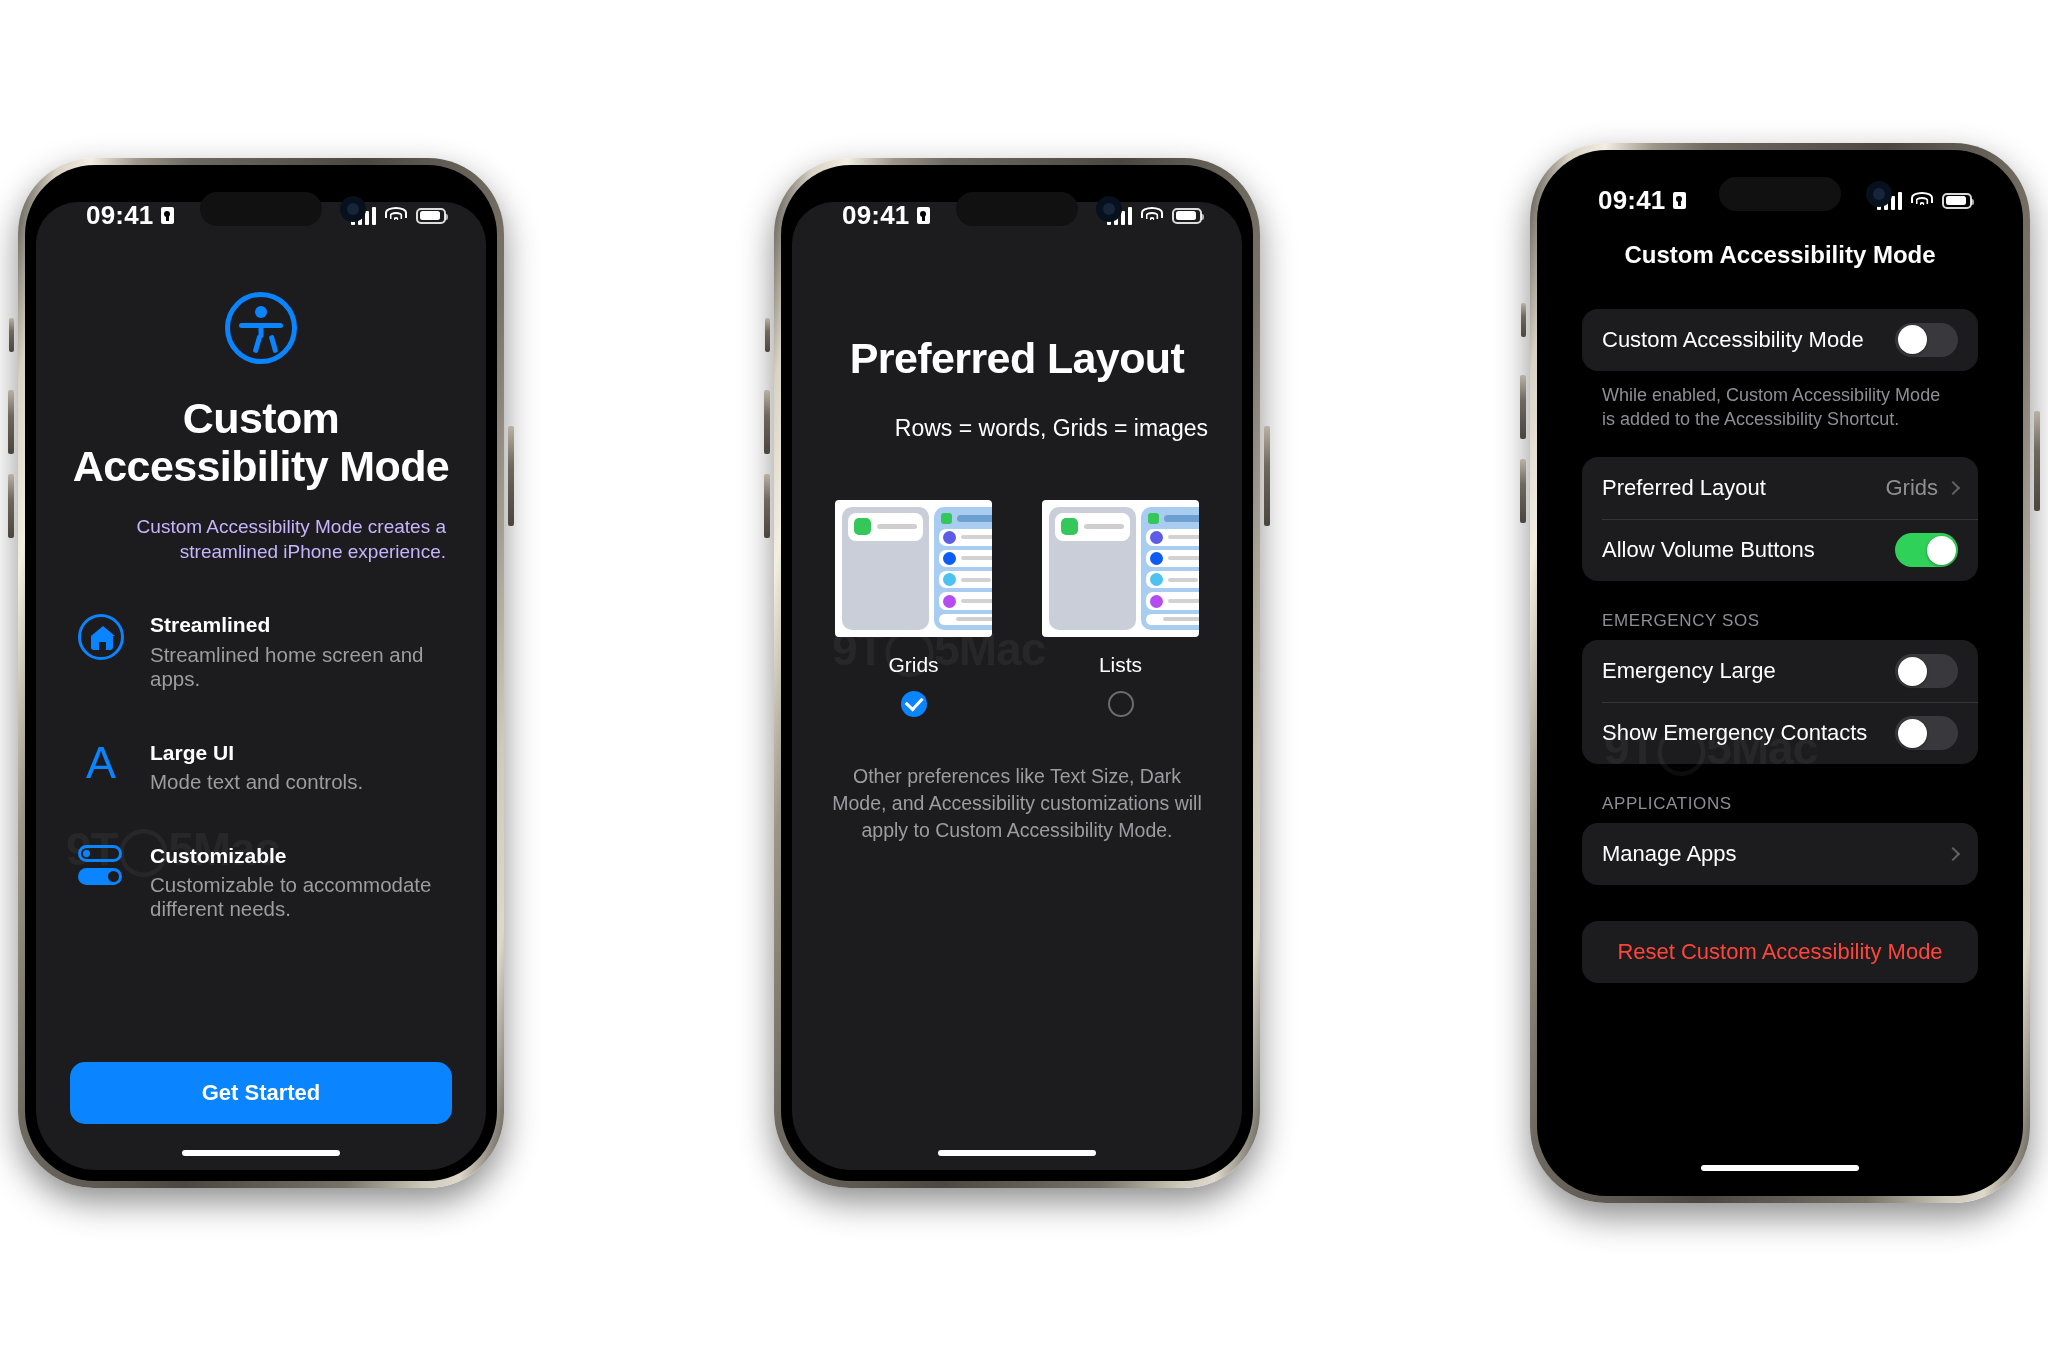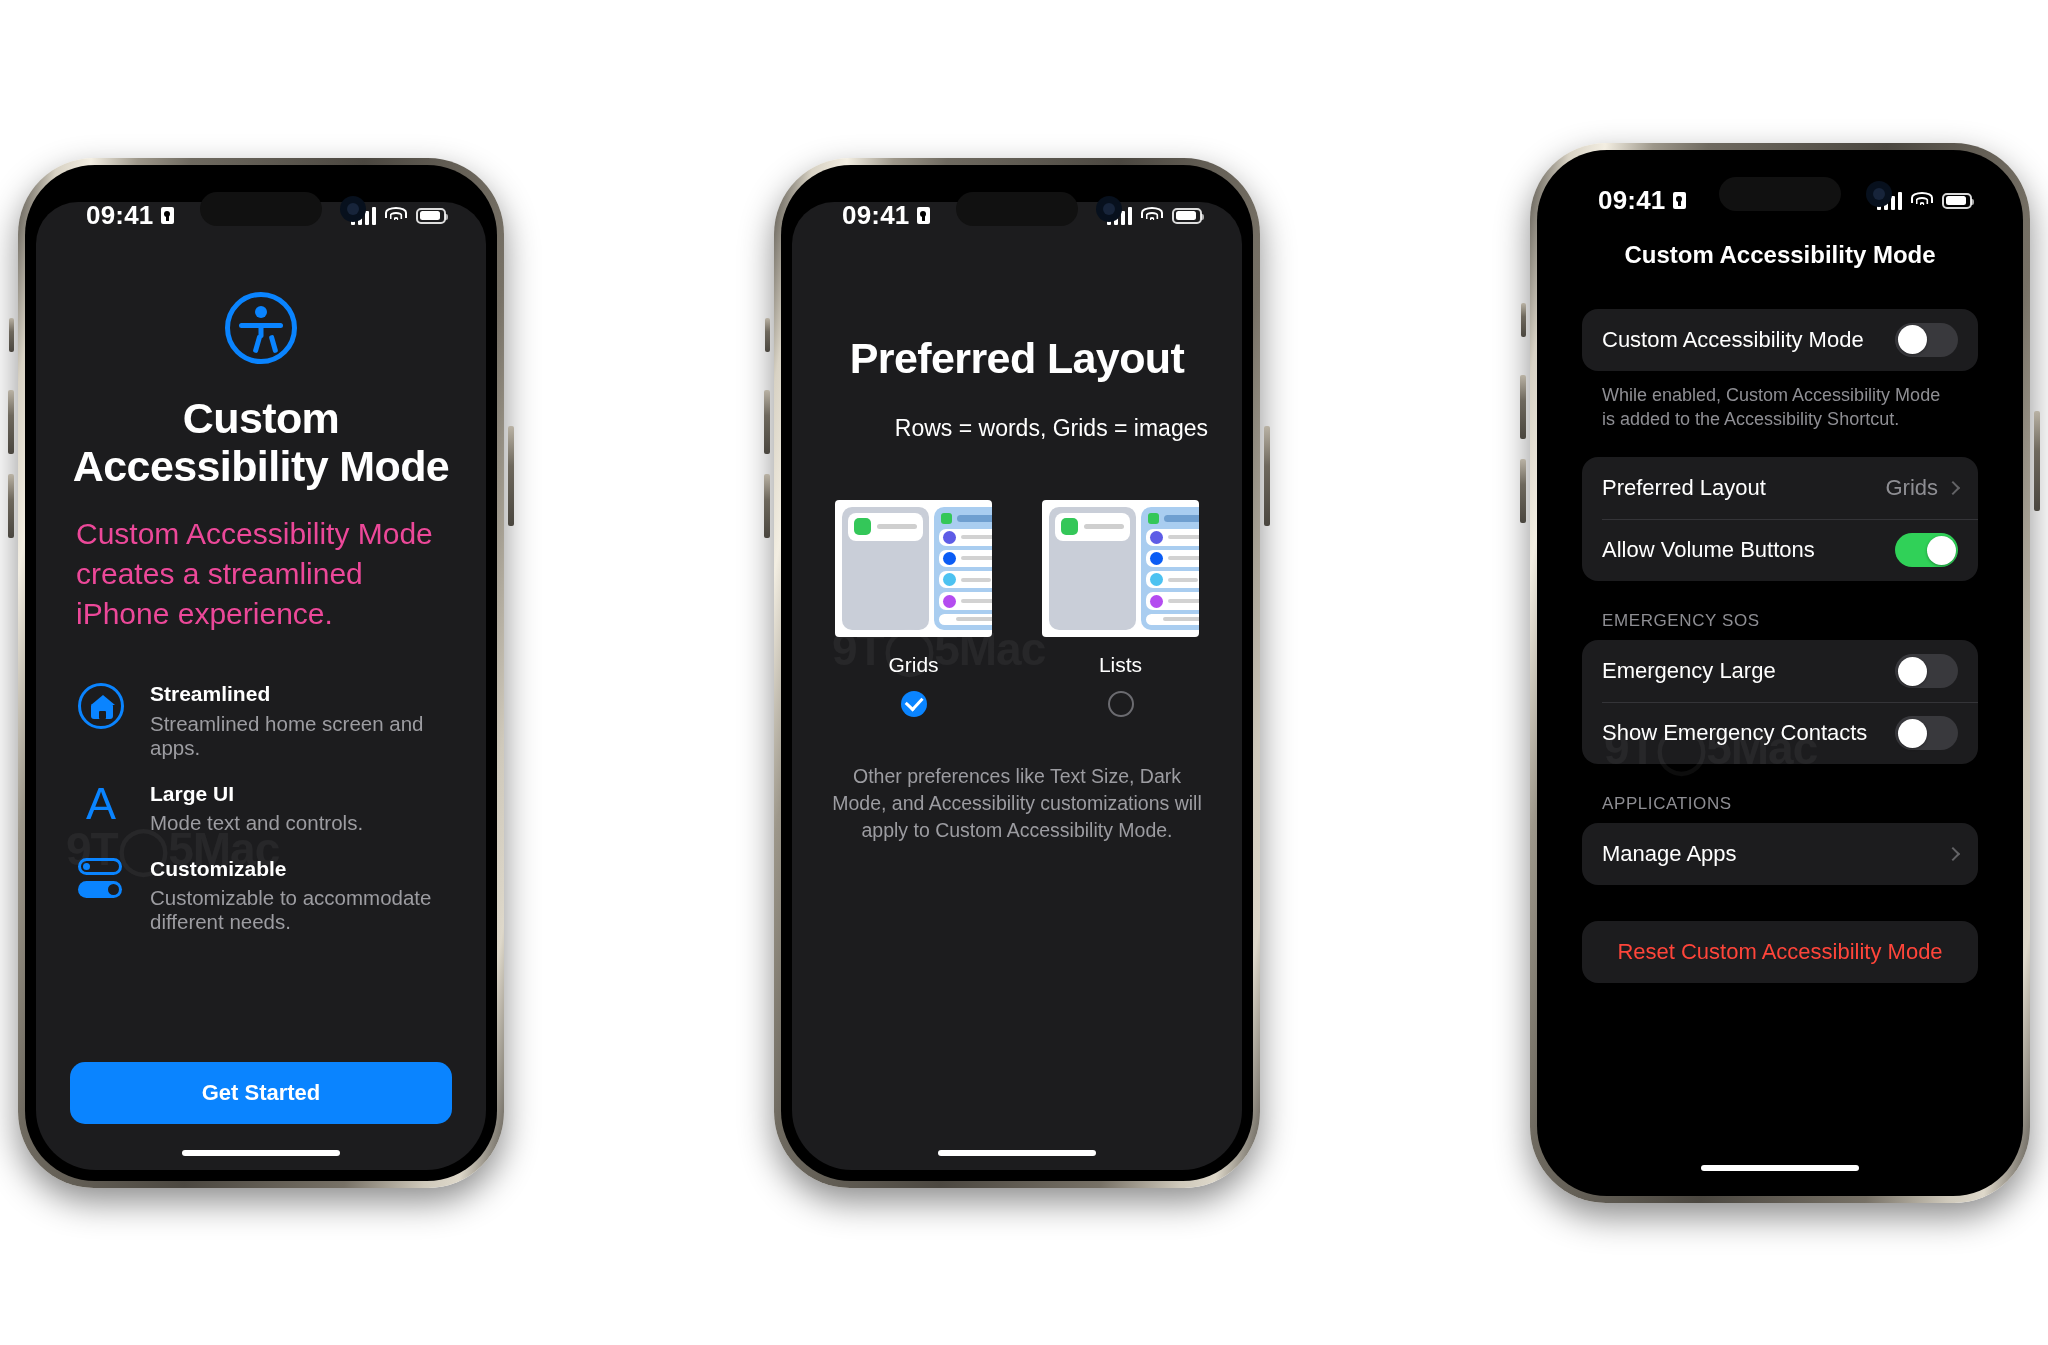--- a/index.html
+++ b/index.html
@@ -122,25 +122,25 @@
   .hero-icon .legL,.hero-icon .legR{position:absolute;top:38px;width:5px;height:18px;
     background:#0a84ff;border-radius:2px;}
   .hero-icon .legL{left:25px;transform:rotate(16deg);}
   .hero-icon .legR{left:41px;transform:rotate(-16deg);}
 
   .hero-title {
     color:#fff; font-size:43px; font-weight:bold; text-align:center;
     line-height:1.12; margin-top:30px; letter-spacing:-.6px;
   }
   .hero-sub {
-    color:#ec4899; font-size:30px; text-align:left; line-height:1.33;
+    color:#c4b5fd; font-size:19px; text-align:right; line-height:1.33;
     margin-top:24px; padding:0 6px;
   }
 
-  .features { margin-top:48px; display:flex; flex-direction:column; gap:20px; padding-left:6px;}
+  .features { margin-top:48px; display:flex; flex-direction:column; gap:48px; padding-left:6px;}
   .feature { display:flex; gap:24px; align-items:flex-start; }
   .f-ic { width:50px; flex:0 0 50px; display:flex; align-items:flex-start; justify-content:center; padding-top:2px;}
   .f-txt-h { color:#fff; font-size:21px; font-weight:bold; line-height:1.2; }
   .f-txt-b { color:#9c9ca1; font-size:20.5px; line-height:1.2; margin-top:5px; }
 
   .ic-home { width:46px;height:46px;border-radius:50%;border:3.6px solid #0a84ff;
     position:relative;}
   .ic-home::before{content:"";position:absolute;left:10px;top:18px;width:22px;height:15px;
     background:#0a84ff;border-radius:2px 2px 3px 3px;}
   .ic-home::after{content:"";position:absolute;left:9.5px;top:9px;width:0;height:0;

